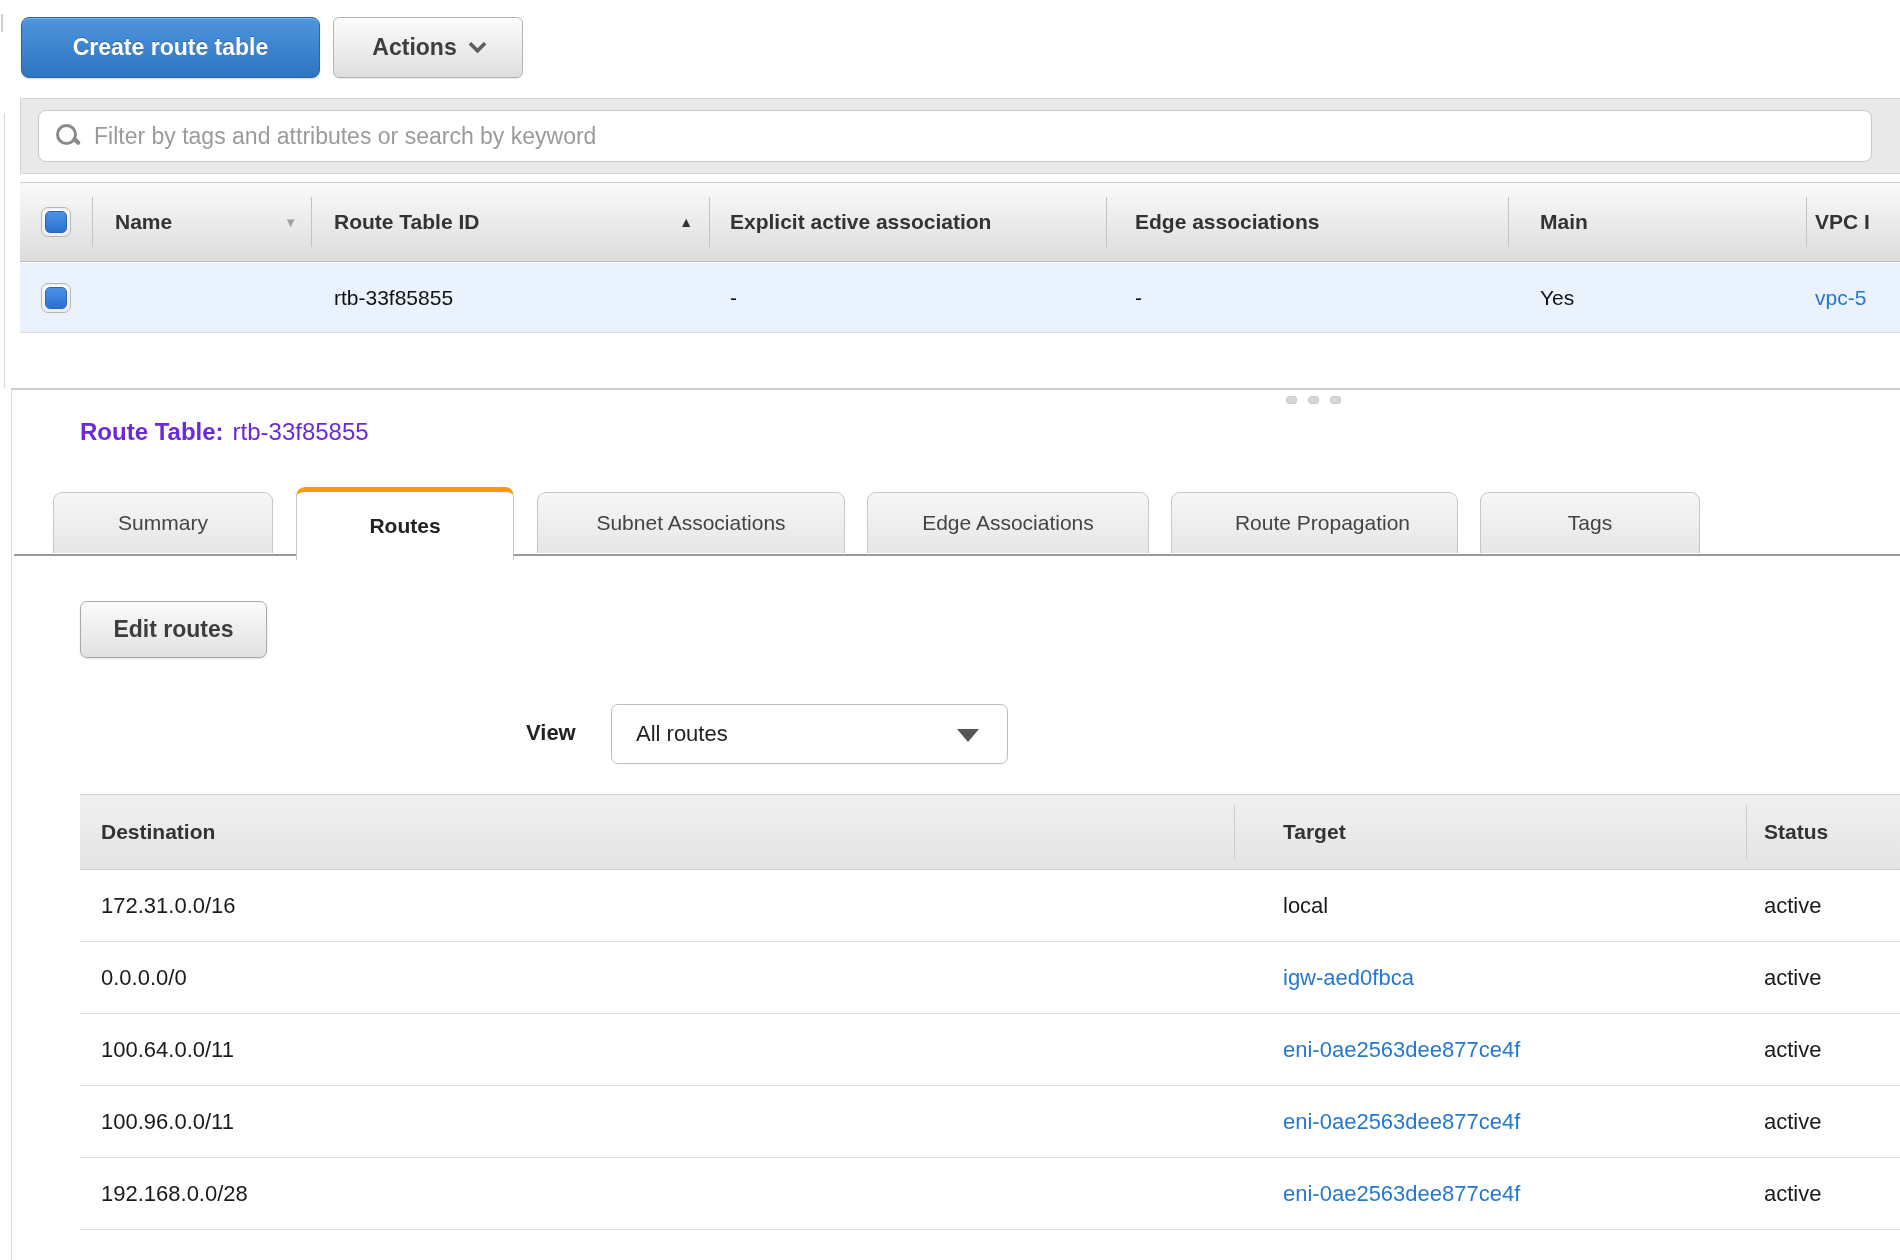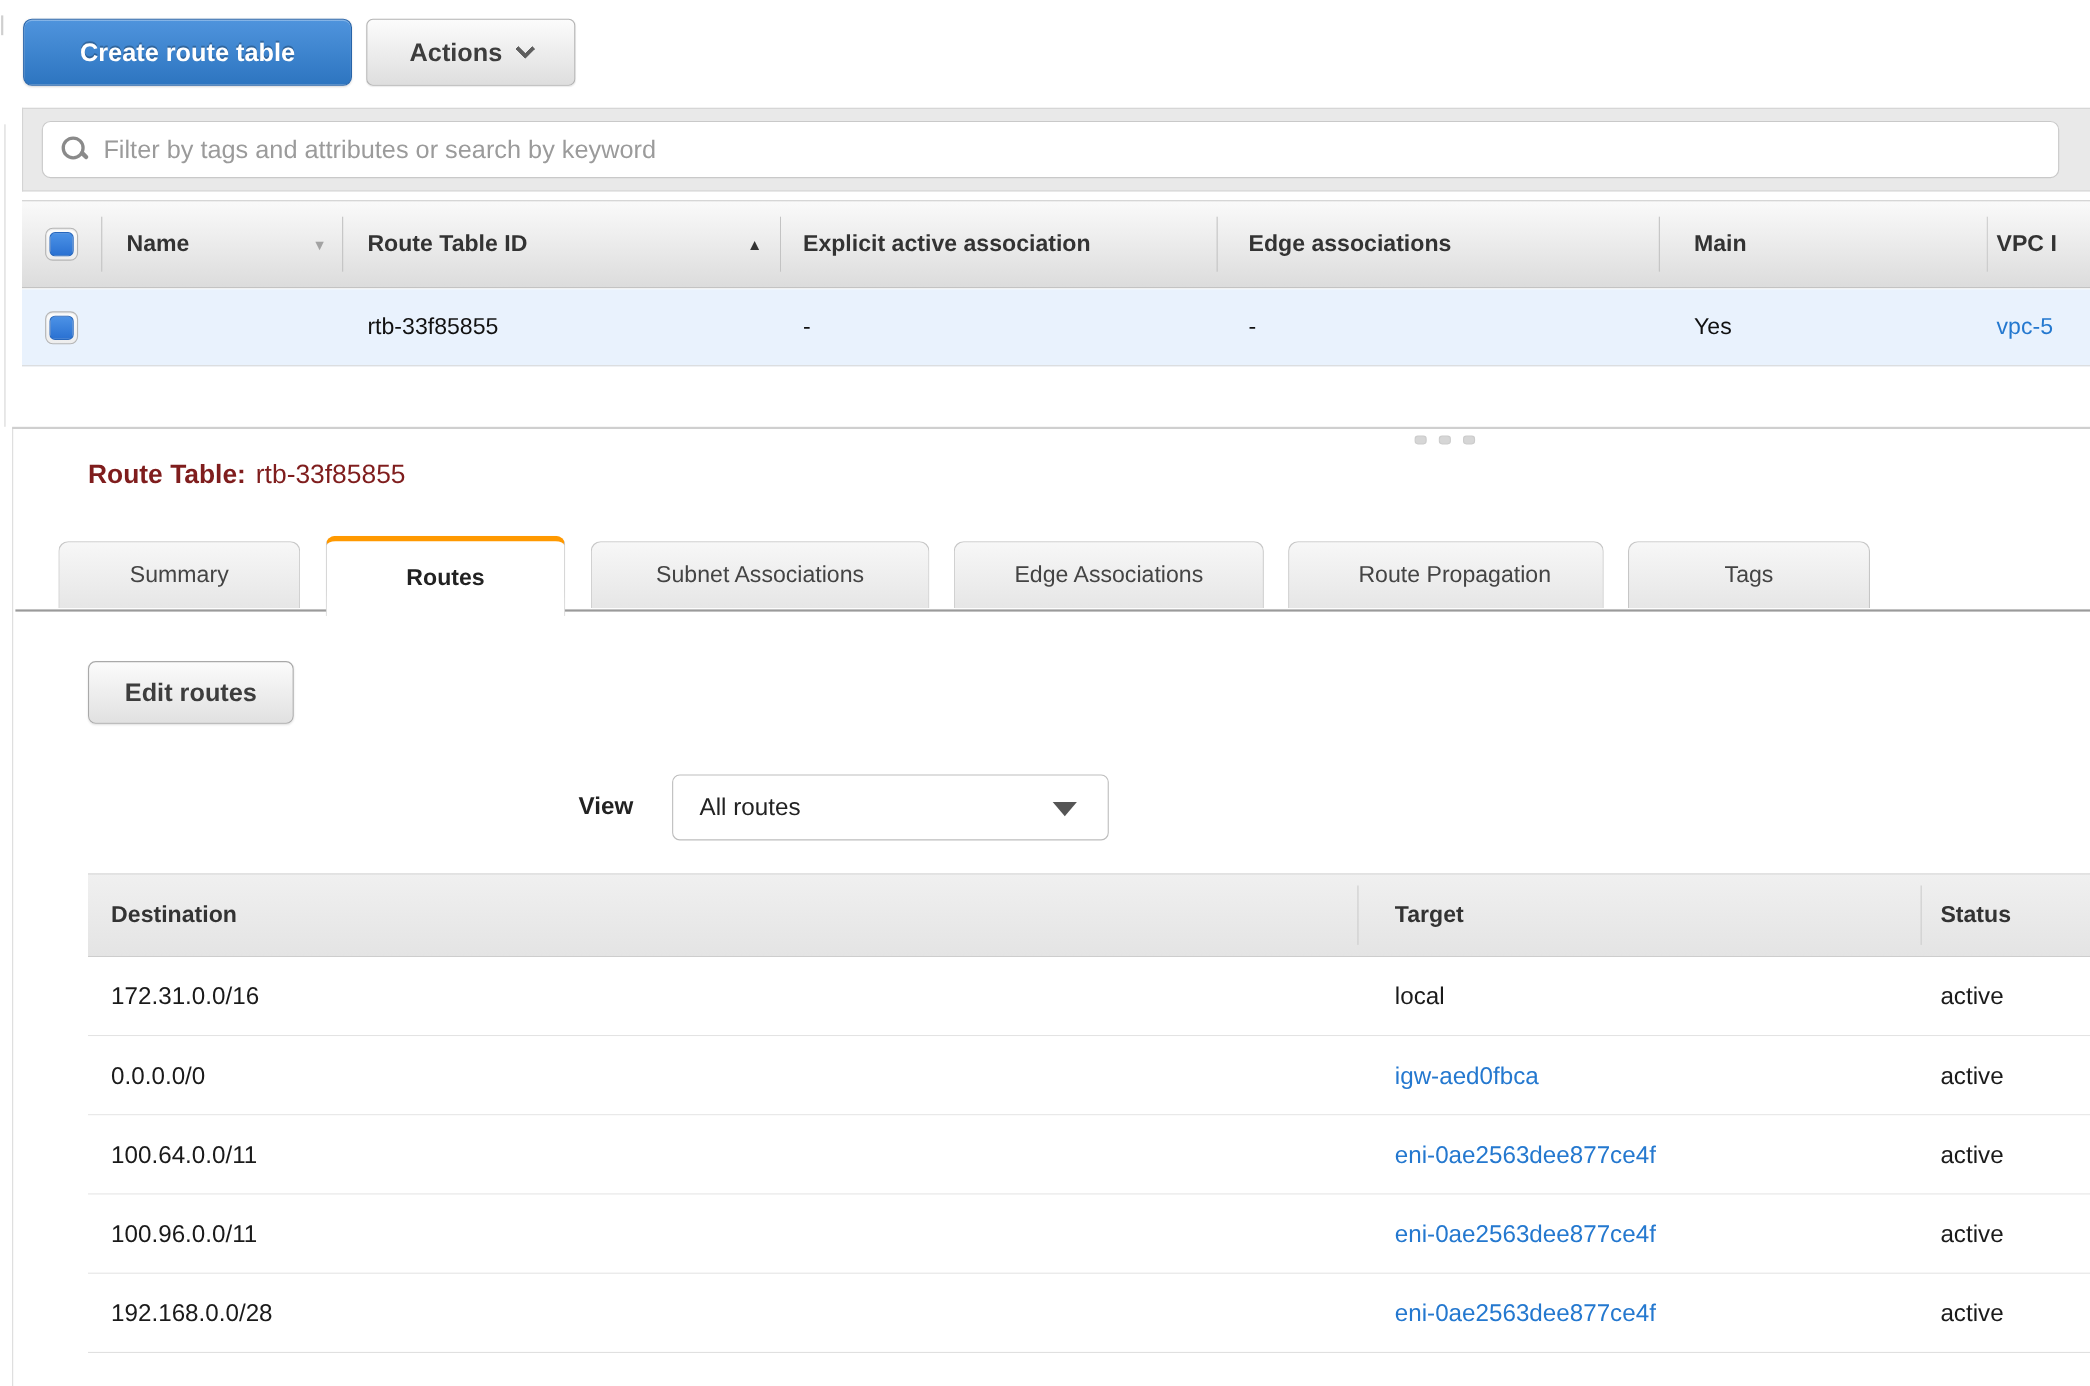--- a/index.html
+++ b/index.html
@@ -62,21 +62,21 @@
   .cb-fill { width:22px; height:22px; border-radius:5px; border:1px solid #2667be;
     background:linear-gradient(#4c92e6,#2a71d2); }
   .link { color:#2478cf; cursor:pointer; }
 
   
   .pane-divider { position:absolute; left:11px; top:388px; width:1889px; height:2px; background:#cfcfcf; }
   .drag-dots { position:absolute; left:1286px; top:396px; width:60px; height:10px; display:flex; gap:11px; cursor:row-resize; }
   .drag-dots i { width:11px; height:8px; border-radius:3px; background:#d6d6d6; border:1px solid #cccccc; }
 
   
-  .heading { position:absolute; left:80px; top:418px; font-size:24px; color:#7f1d1d; }
+  .heading { position:absolute; left:80px; top:418px; font-size:24px; color:#6d28d9; }
   .heading b { font-weight:bold; }
   .heading span { margin-left:9px; }
 
   
   .tabline { position:absolute; left:14px; top:554px; width:1886px; height:2px; background:#9a9a9a; }
   .tab { position:absolute; top:492px; height:61px; background:linear-gradient(#f7f7f7,#e6e6e6);
     border:1px solid #c6c6c6; border-bottom:0; border-radius:9px 9px 0 0;
     display:flex; align-items:center; justify-content:center; font-size:21px; color:#444; cursor:pointer; }
   .tab--active { top:487px; height:73px; background:#fff; border-top:5px solid #ff9900;
     font-weight:bold; color:#222; z-index:2; }
@@ -100,21 +100,21 @@
     border-left:11px solid transparent; border-right:11px solid transparent; border-top:13px solid #555; }
 
   
   .rgrid { display:grid; grid-template-columns:1154px 512px auto; }
   .rheader { position:absolute; left:80px; top:794px; width:1820px; height:76px;
     background:linear-gradient(#f0f0f0,#e4e4e4); border-top:1px solid #d0d0d0; border-bottom:1px solid #cdcdcd; }
   .rheader .cell { position:relative; display:flex; align-items:center; font-weight:bold; font-size:21px; color:#333; }
   .rheader .cell.sep::before { content:""; position:absolute; left:0; top:10px; bottom:10px; width:1px; background:#cccccc; }
   .rrow { position:absolute; left:80px; width:1820px; height:72px; background:#fff; border-bottom:1px solid #e0e0e0; }
   .rrow .cell { display:flex; align-items:center; font-size:22px; color:#1a1a1a; }
-  .rpad-dest { padding-left:21px; } .rpad-target { padding-left:34px; } .rpad-status { padding-left:18px; }
+  .rpad-dest { padding-left:21px; } .rpad-target { padding-left:49px; } .rpad-status { padding-left:18px; }
   .status-active { color:#1e9e30; }
   .rrow-0 { top:870px; } .rrow-1 { top:942px; } .rrow-2 { top:1014px; } .rrow-3 { top:1086px; } .rrow-4 { top:1158px; }
 </style>
 </head>
 <body>
 
 <div class="stage">
 
   <div class="edge-a"></div>
   <div class="edge-b"></div>

